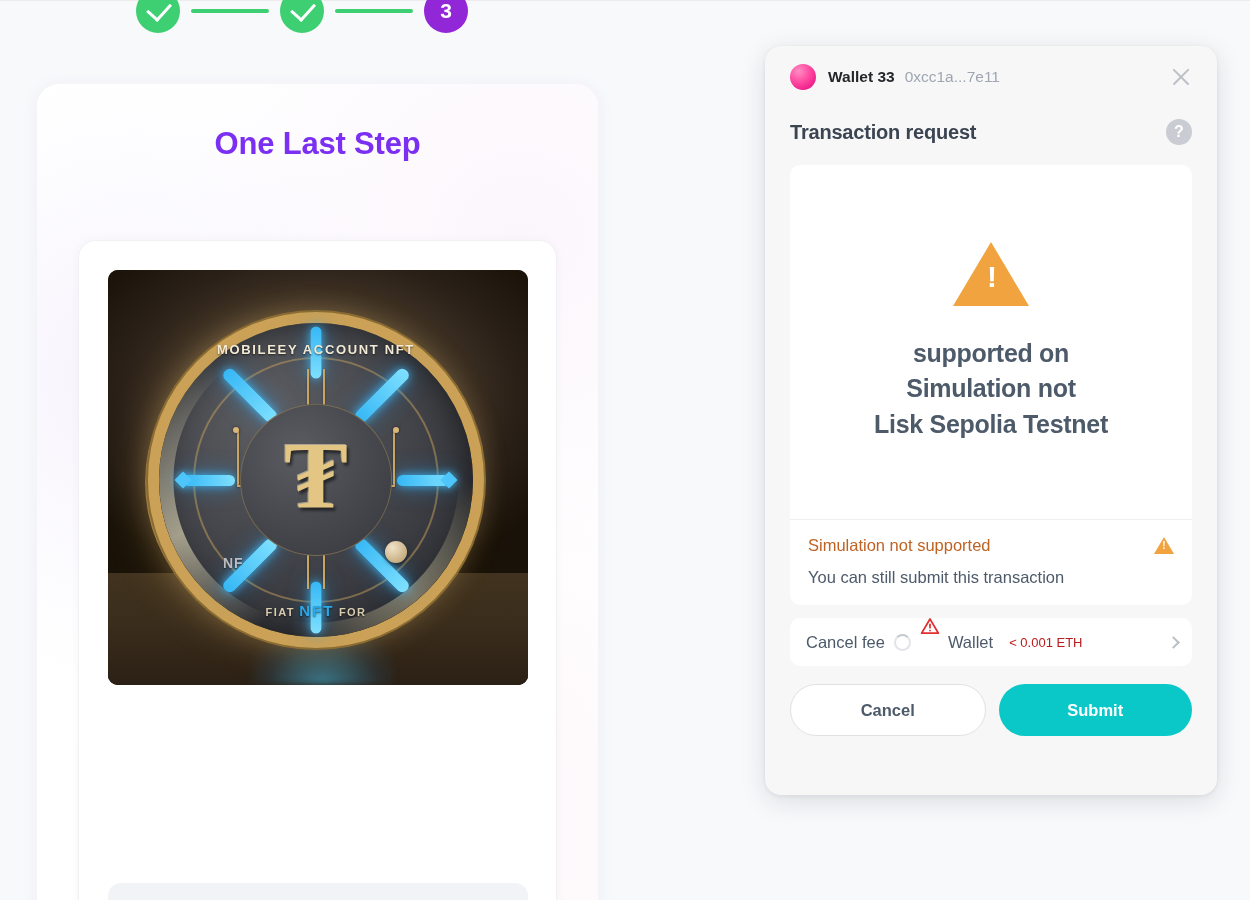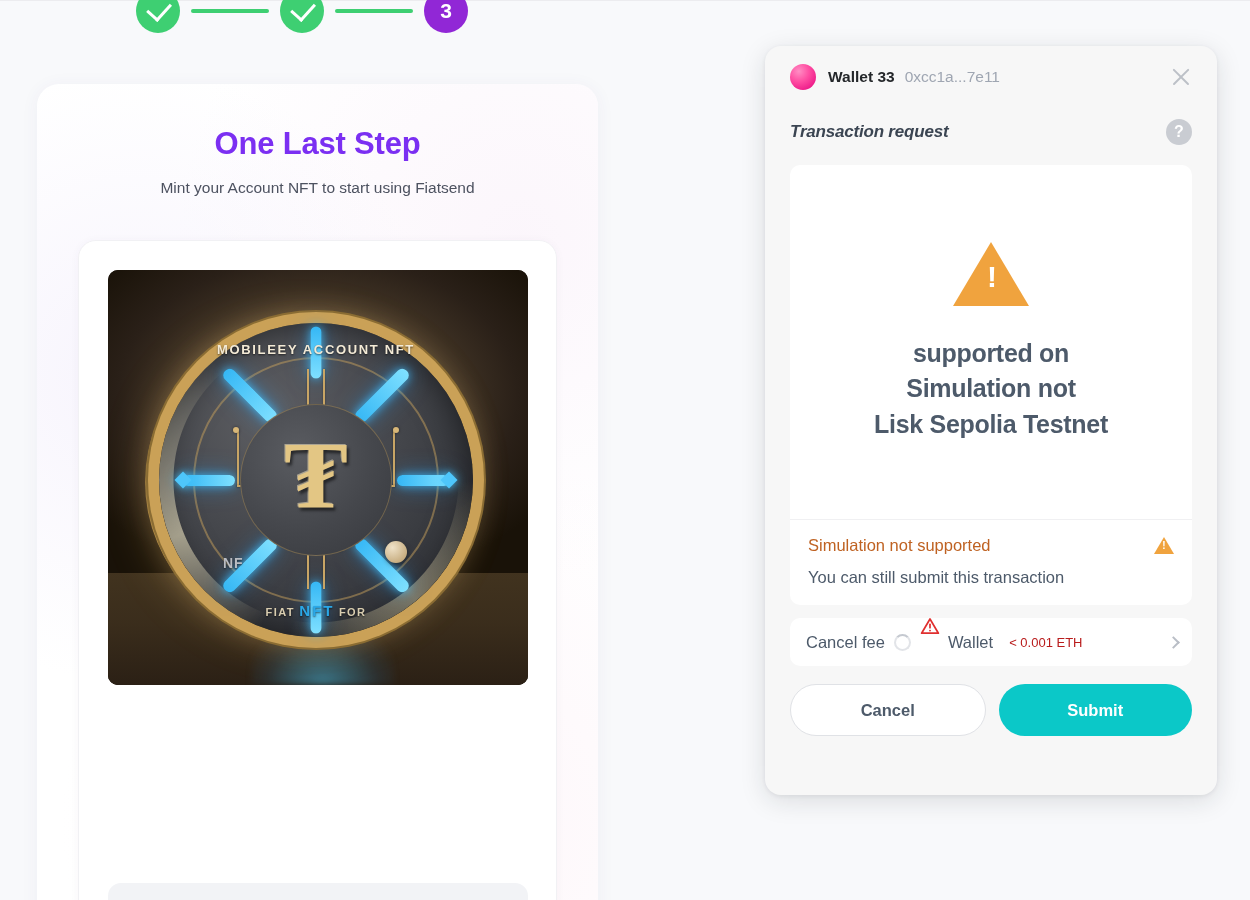--- a/index.html
+++ b/index.html
@@ -262,23 +262,22 @@
   }
   .mm-close::before { transform: rotate(45deg); }
   .mm-close::after  { transform: rotate(-45deg); }
 
   .mm-title-row {
     display: flex; align-items: center; justify-content: space-between;
     height: 48px;
     margin-bottom: 9px;
   }
   .mm-title {
-    font-size: 17px; font-weight: 700; color: #3b4552;
+    font-size: 20px; font-weight: 700; color: #3b4552;
     letter-spacing: -0.2px;
-    font-style: italic;
   }
   .mm-help {
     width: 26px; height: 26px; border-radius: 50%;
     background: #c9ccd2;
     color: #fff; font-size: 16px; font-weight: 700;
     display: flex; align-items: center; justify-content: center;
     cursor: pointer;
   }
 
   .mm-sim-card {
@@ -397,21 +396,20 @@
       <span class="tick"></span>
     </div>
     <div class="connector"></div>
     <div class="step current">
       <span>3</span>
     </div>
   </div>
 
   <div class="left-card">
     <div class="left-title">One Last Step</div>
-    <div class="left-sub">Mint your Account NFT to start using Fiatsend</div>
 
     <div class="inner-card">
       <div class="nft-frame">
         <div class="nft-bg"></div>
         <div class="nft-floor"></div>
         <div class="nft-floor-glow"></div>
 
         <div class="coin-wrap">
           <div class="coin-edge"></div>
           <div class="coin-face">

